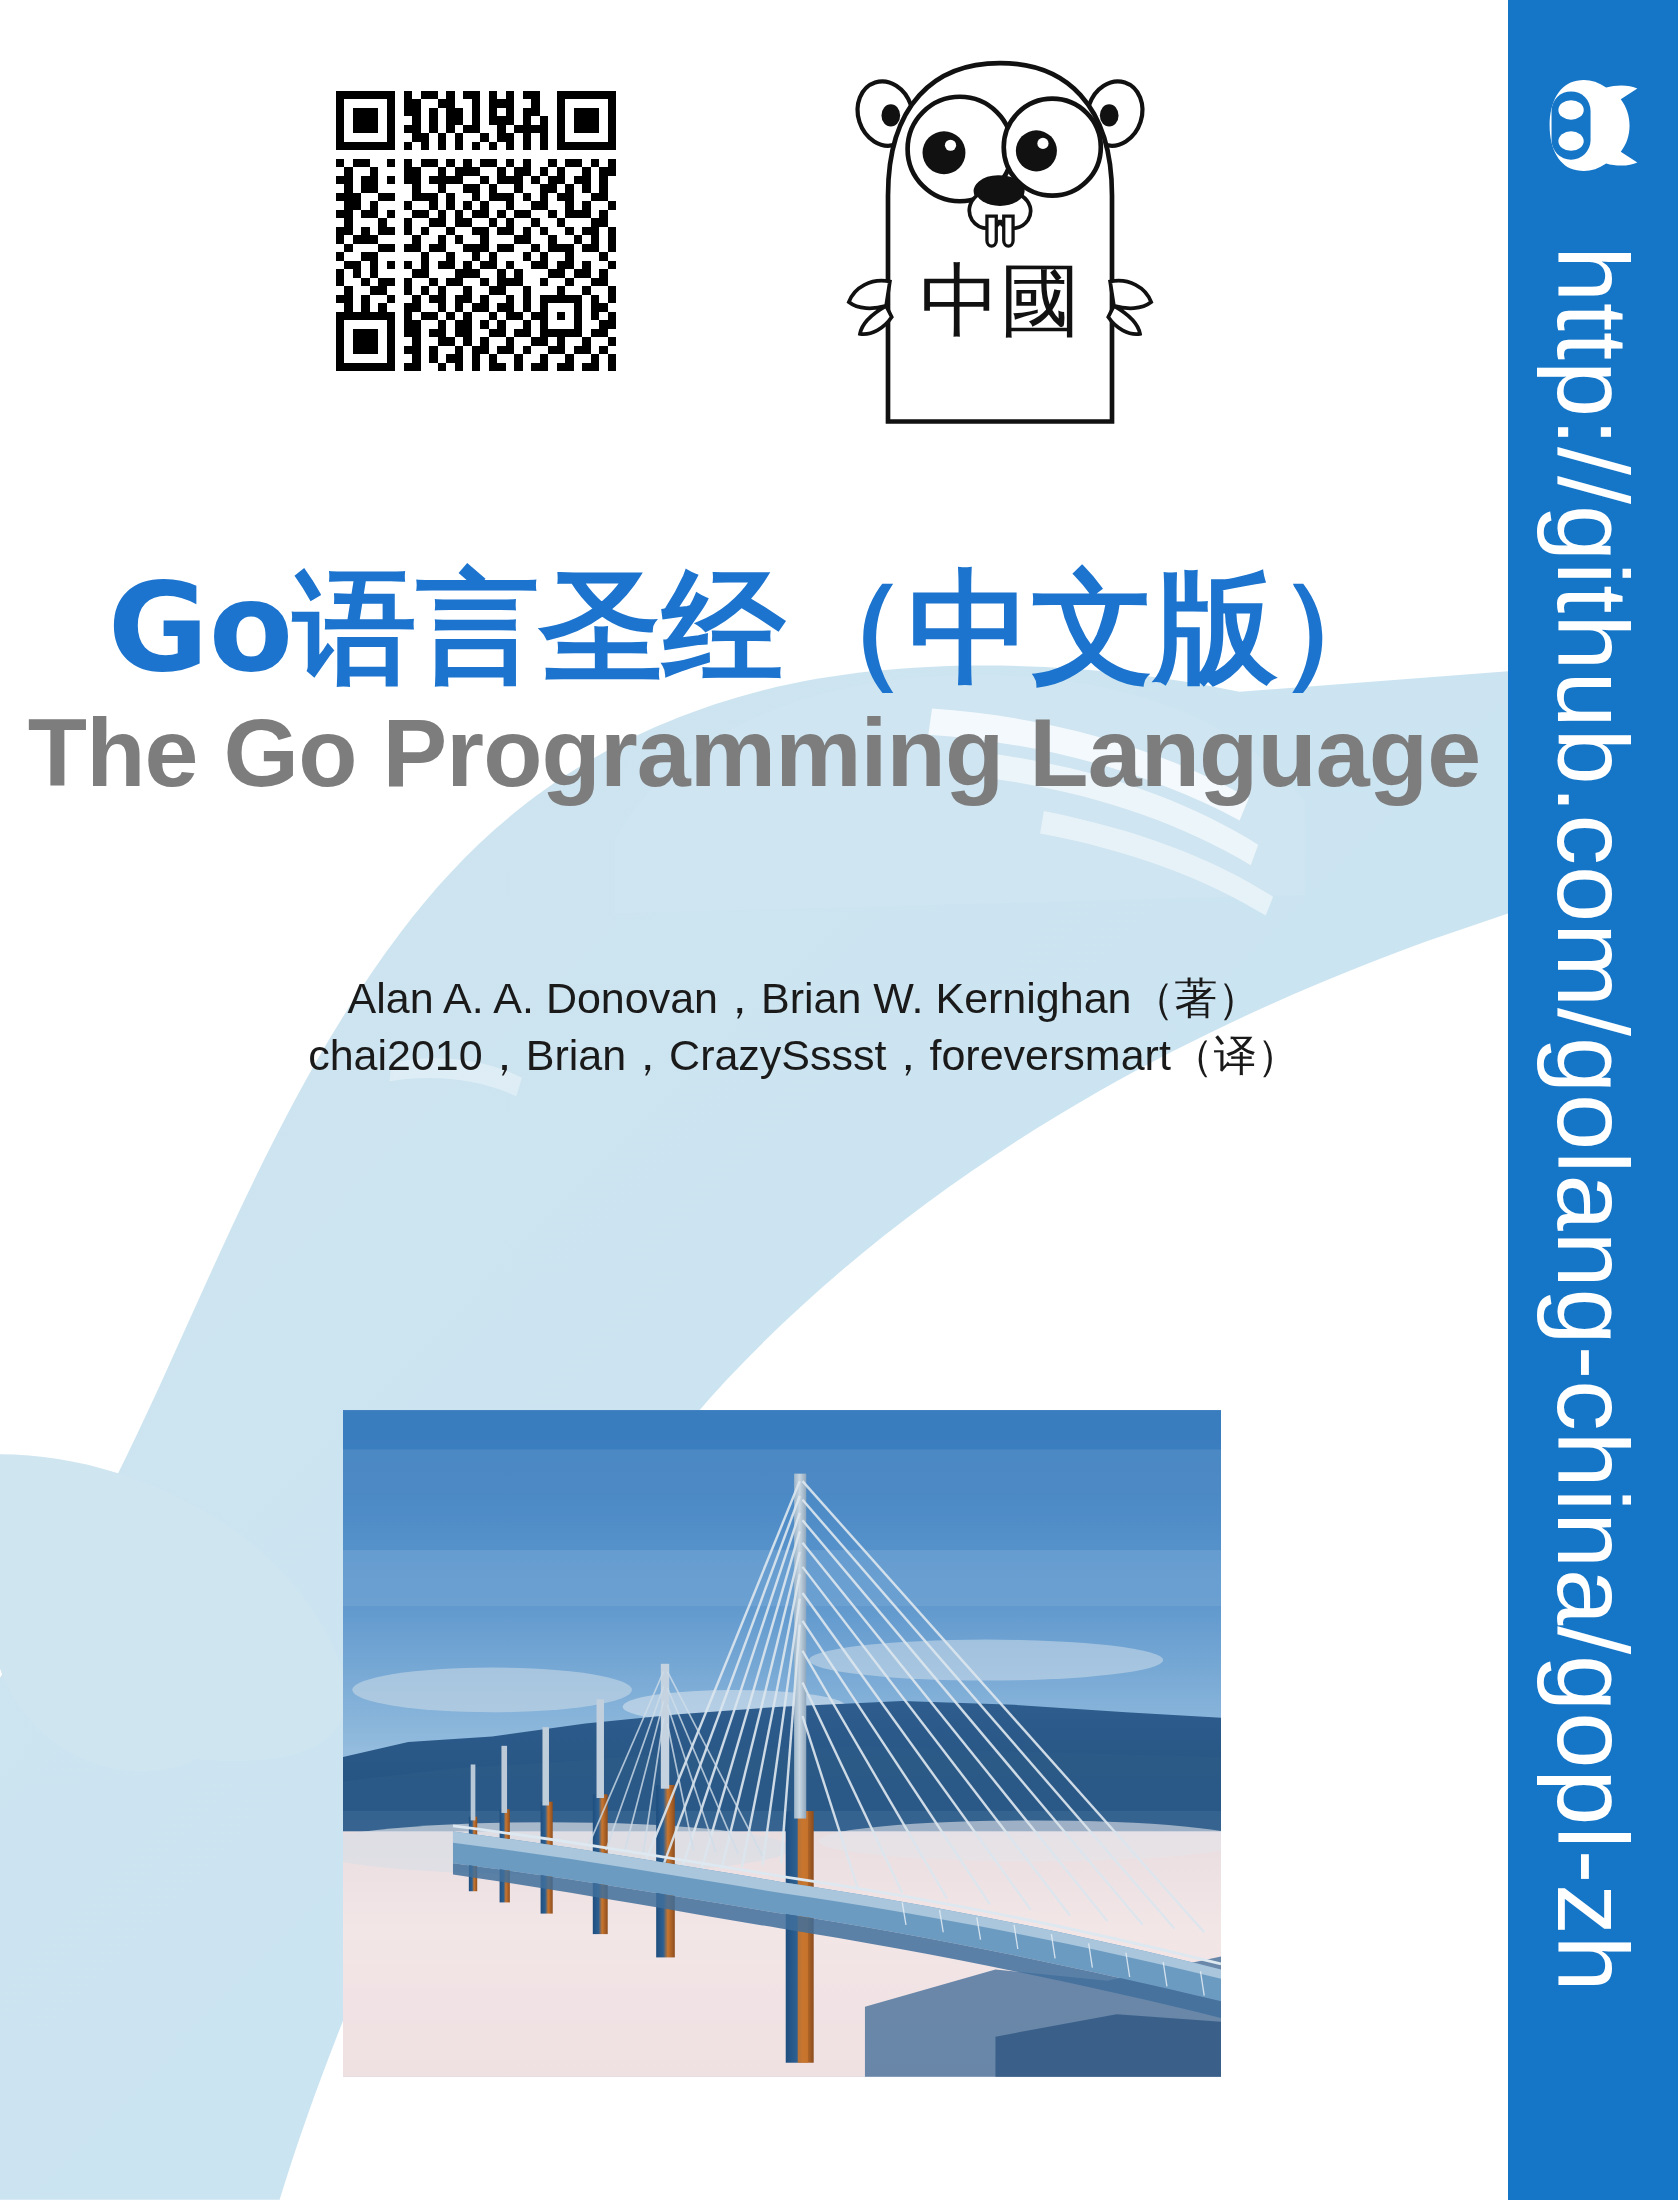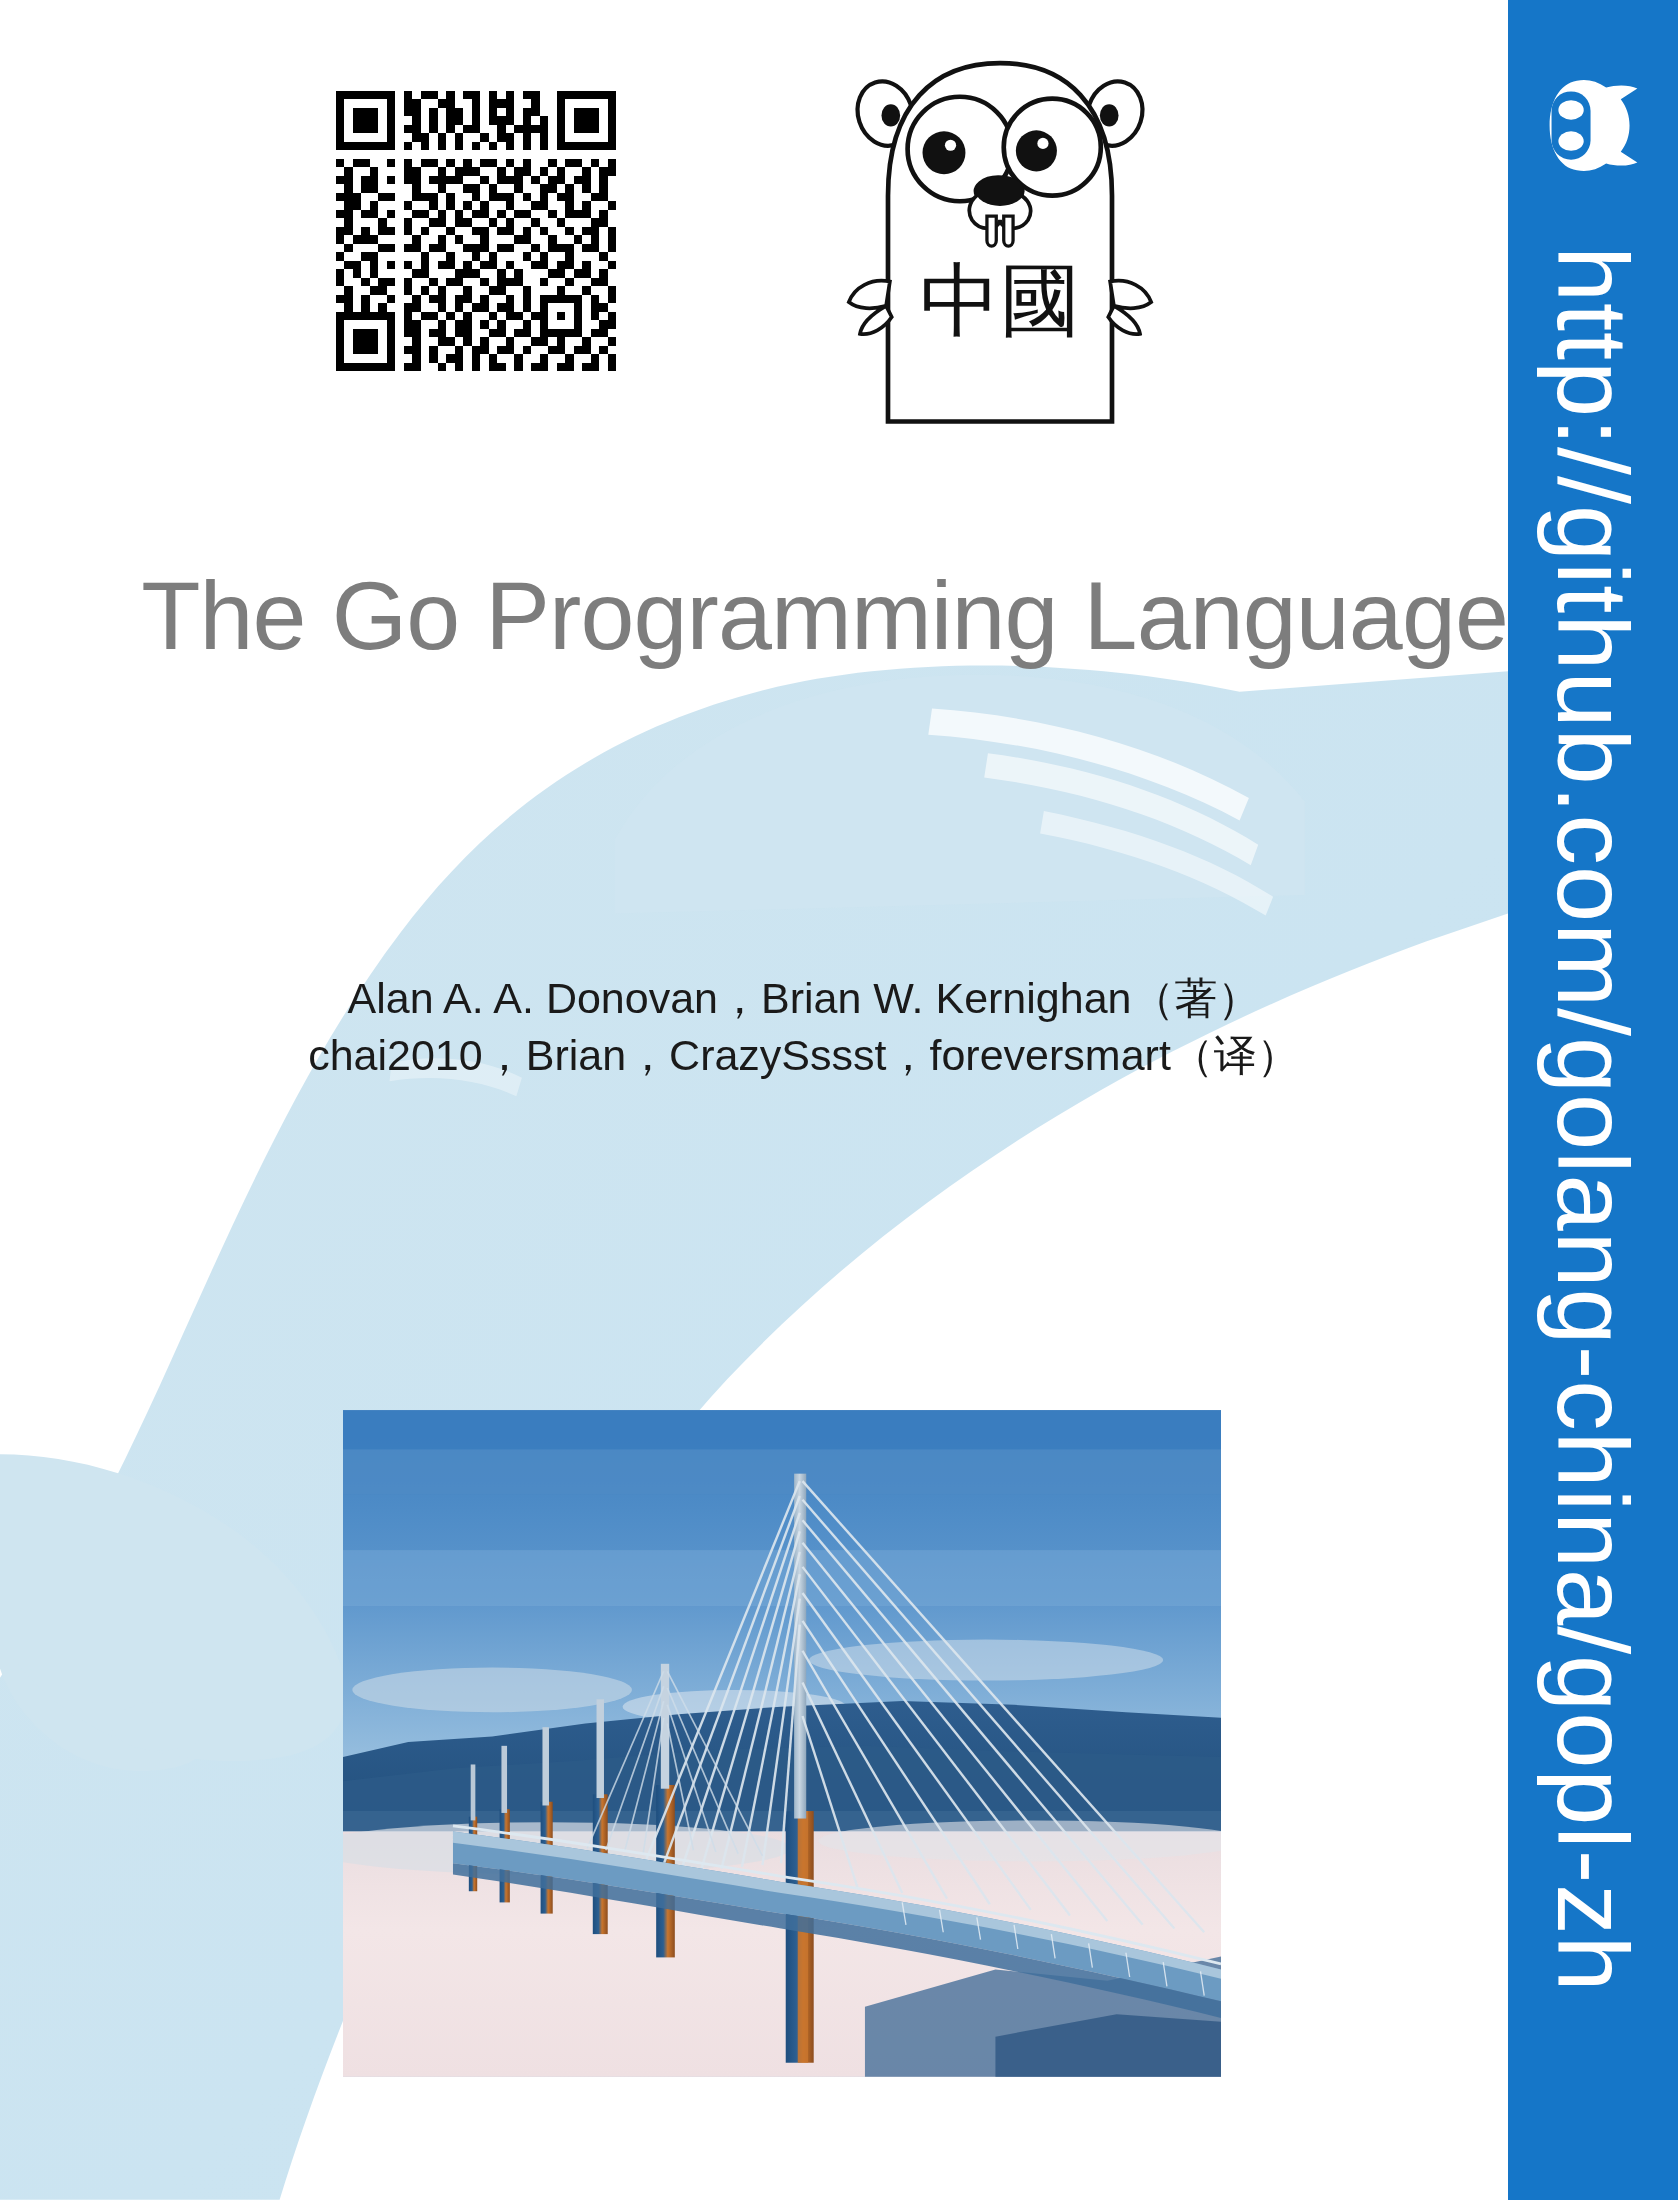--- a/index.html
+++ b/index.html
@@ -65,27 +65,26 @@
     font-weight: bold;
     color: #1C74CE;
     line-height: 1.12;
     letter-spacing: 0px;
     white-space: nowrap;
     font-family: "DejaVu Sans", "Liberation Sans", sans-serif;
   }
   #book-title-en {
     margin-top: 3.7px;
     font-size: 97px;
-    font-weight: normal;
+    font-weight: bold;
     color: #7D7D7D;
     line-height: 1.1;
     white-space: nowrap;
     letter-spacing: -0.9px;
     font-family: "Liberation Sans", sans-serif;
-    text-align: right;
   }
 
   
   #credits-block {
     position: absolute;
     left: 0;
     top: 970px;
     width: 1608px;
     text-align: center;
     color: #1a1a1a;
@@ -567,20 +566,21 @@
       <ellipse cx="180" cy="165" rx="26" ry="16" fill="#111111"></ellipse>
 
       <path d="M166,192 L166,218 C166,226 176,226 176,218 L176,192 Z" fill="#ffffff" stroke="#111111" stroke-width="3.5"></path>
       <path d="M184,192 L184,218 C184,226 194,226 194,218 L194,192 Z" fill="#ffffff" stroke="#111111" stroke-width="3.5"></path>
 
       <text x="180" y="312" font-size="86" font-family="'DejaVu Sans','Liberation Sans',sans-serif" fill="#111111" text-anchor="middle">中國</text>
     </svg>
   </div>
 
   <div id="title-block">
+    <div id="book-title-cn">Go语言圣经（中文版）</div>
     <div id="book-title-en">The Go Programming Language</div>
   </div>
 
   <div id="credits-block">
     <div class="credit-line">Alan A. A. Donovan，Brian W. Kernighan（著）</div>
     <div class="credit-line">chai2010，Brian，CrazySssst，foreversmart（译）</div>
   </div>
 
   <div id="bridge-photo">
     <svg width="878" height="667" viewBox="0 0 942 715" xmlns="http://www.w3.org/2000/svg">

